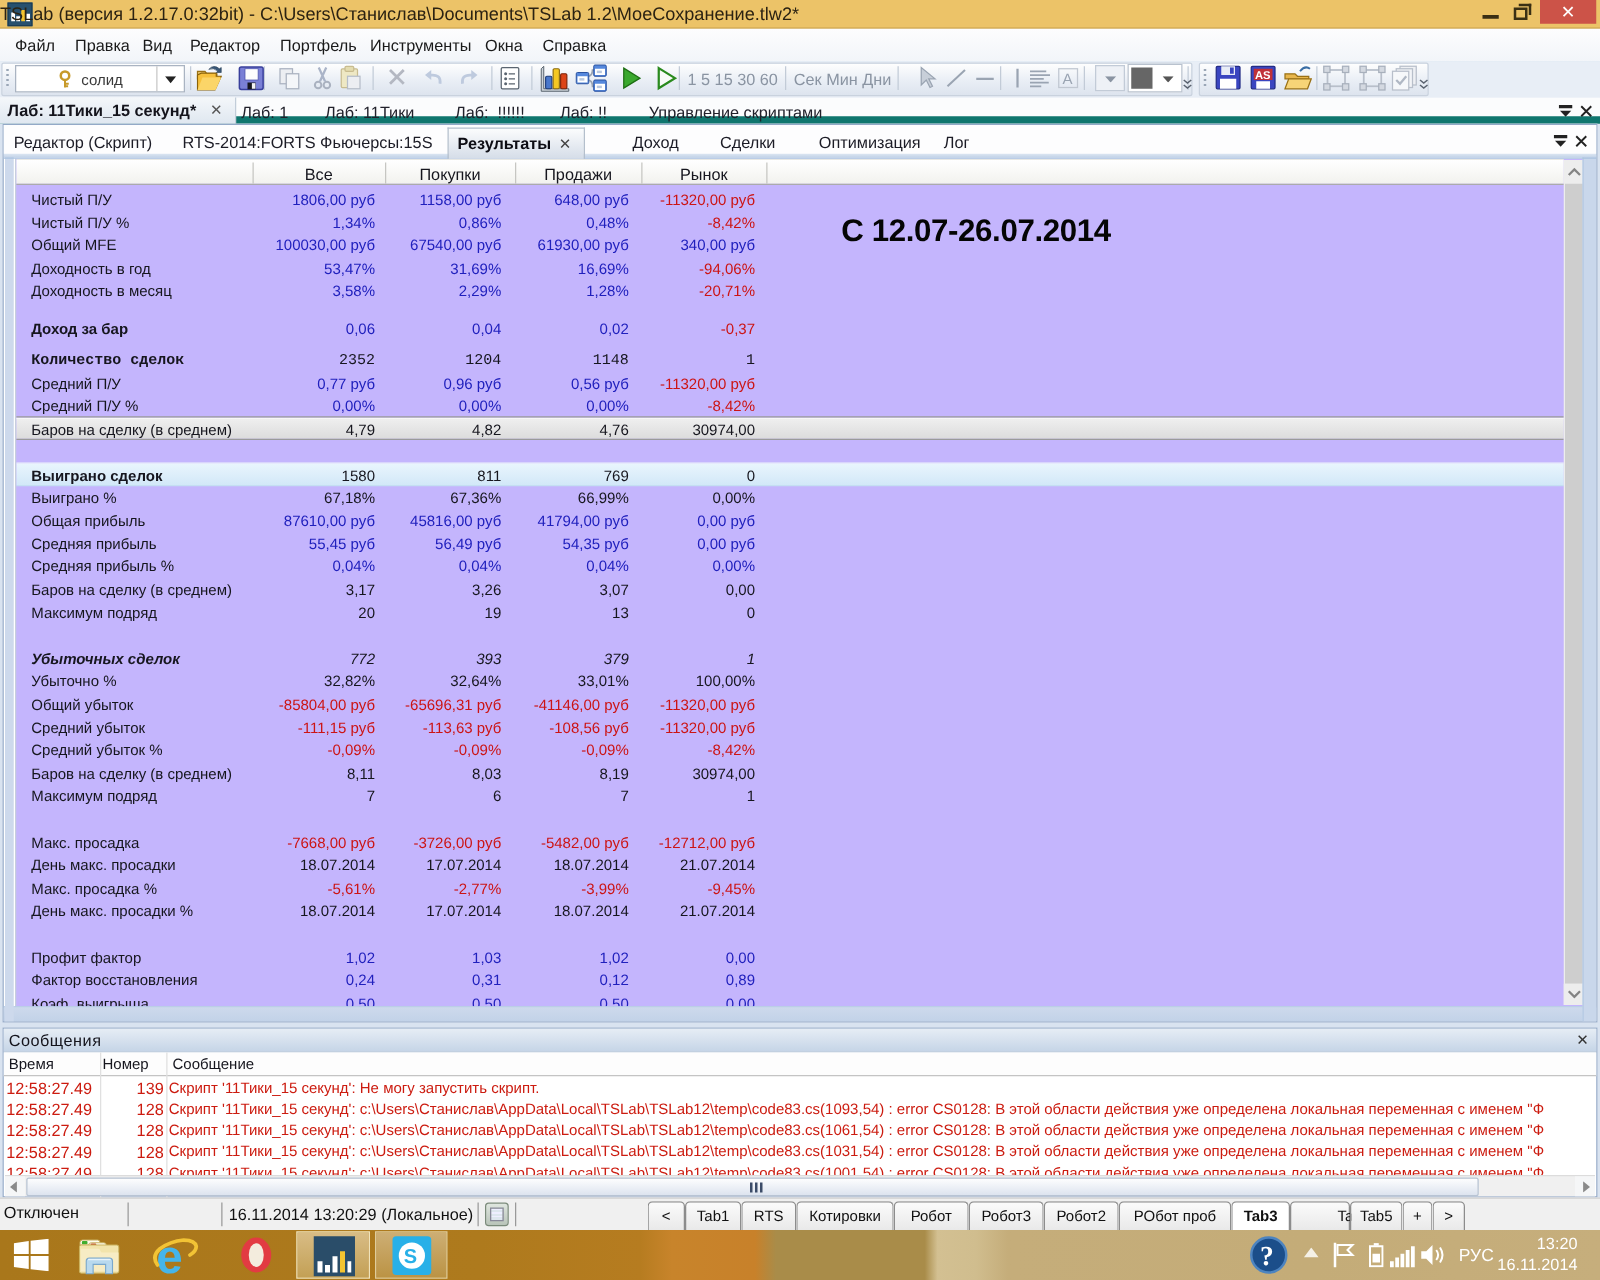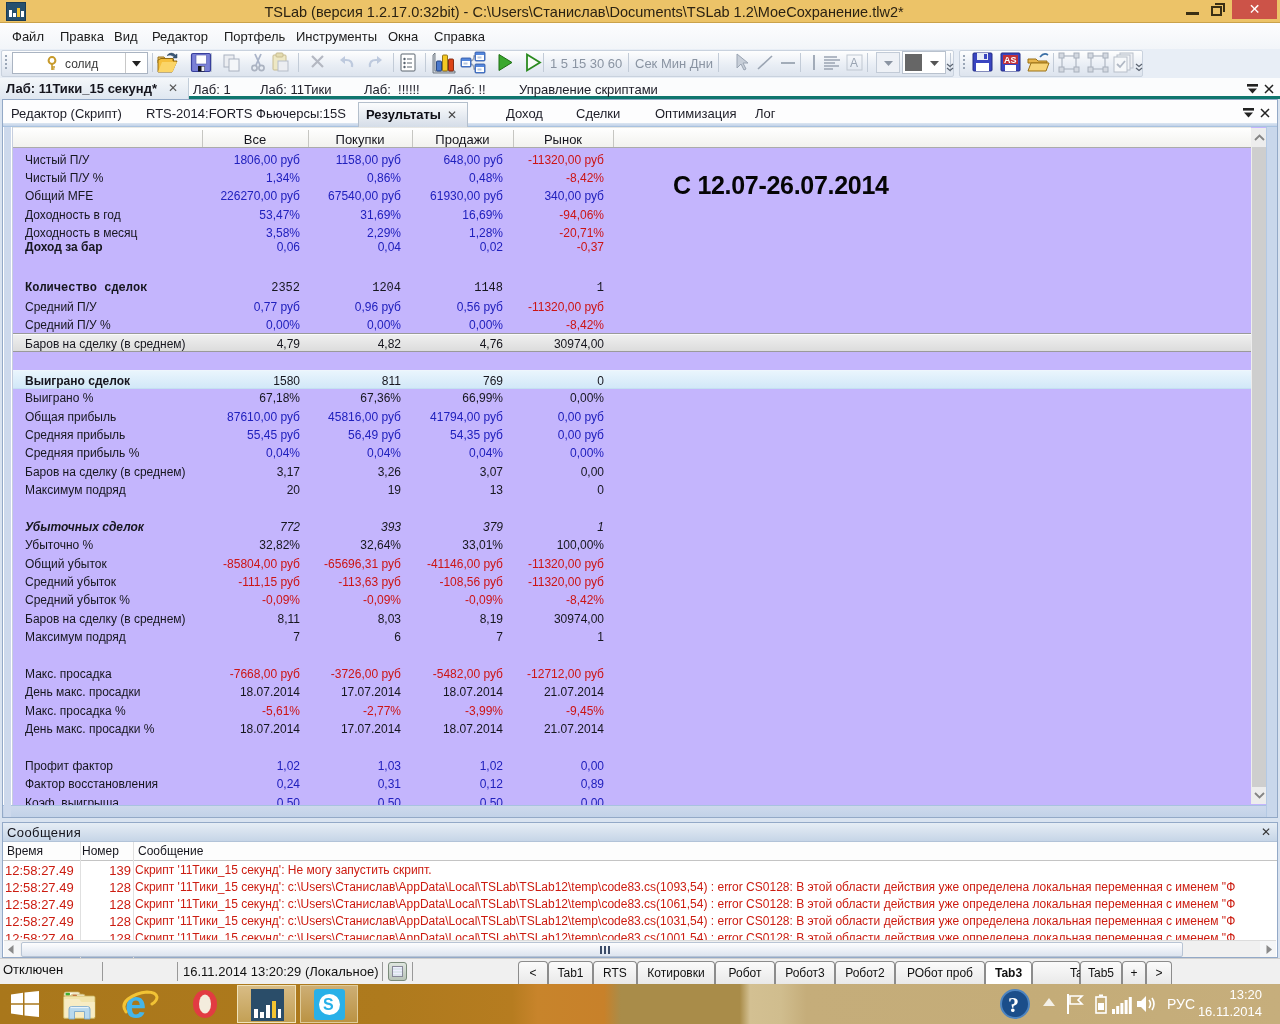--- a/index.html
+++ b/index.html
@@ -1,40 +1,40 @@
 <!DOCTYPE html>
 <html><head><meta charset="utf-8"><title>TSLab</title><style>
 *{margin:0;padding:0;box-sizing:border-box}
 html,body{width:1280px;height:1024px;overflow:hidden;background:#d9e3f0;
  font-family:"Liberation Sans",sans-serif;-webkit-font-smoothing:antialiased}
 .abs{position:absolute}
 
 #title{left:0;top:0;width:1280px;height:23px;background:#ecc368;border-bottom:1px solid #caa24b}
-#title .txt{left:0;top:4px;width:1168px;text-align:center;font-size:14.5px;color:#2b2212}
+#title .txt{left:0;top:4px;width:1168px;text-align:left;font-size:14.5px;color:#2b2212}
 #appico{left:6px;top:2px;width:20px;height:19px;background:#27506e;border:1px solid #1b3c55}
 #appico i{position:absolute;background:#fff;bottom:3px}
 #minb{left:1186px;top:12px;width:13px;height:3px;background:#3a2f14}
 #restb{left:1211px;top:6px;width:11px;height:10px;border:2px solid #3a2f14;background:transparent}
 #restb2{left:1215px;top:3px;width:10px;height:9px;border:2px solid #3a2f14;border-left:none;border-bottom:none}
 #closeb{left:1232px;top:0;width:45px;height:19px;background:#cc5348;color:#fff;font-size:14px;text-align:center;line-height:19px}
 
 #menu{left:0;top:23px;width:1280px;height:26px;background:linear-gradient(#fdfdfe,#f2f5f9);color:#1a1a1a;font-size:13px}
 #menu span{position:absolute;top:6px}
 
 #tbrow{left:0;top:49px;width:1280px;height:29px;background:#e8eef6}
 .tbar{position:absolute;top:1px;height:27px;background:linear-gradient(#fefefe,#e9eef5 55%,#dde4ee);border:1px solid #c9d2de;border-radius:2px}
 .grip{position:absolute;top:6px;width:2px;height:16px;background-image:repeating-linear-gradient(#9aa6b6 0 2px,transparent 2px 4px)}
 .tsep{position:absolute;top:4px;width:1px;height:19px;background:#c2cbd7}
 .ticon{position:absolute;top:2px;width:24px;height:23px}
 .ticon svg{position:absolute;left:0;top:0}
 .gtxt{position:absolute;top:7px;color:#8a94a2;font-size:13px}
 
 #combo{position:absolute;left:12px;top:3px;width:136px;height:22px;background:#fff;border:1px solid #aab4c2}
 
-#labtabs{left:0;top:78px;width:1280px;height:21px;background:#fbfcfd;border-bottom:3px solid #0f766e}
+#labtabs{left:0;top:78px;width:1280px;height:21px;background:#fbfcfd;border-bottom:6px solid #0f766e}
 #labtabs .act{position:absolute;left:0;top:0;width:189px;height:21px;background:linear-gradient(#f4f7fa,#dfe7f0);border-right:1px solid #c2cdd9;font-weight:bold;font-size:13px;color:#14141c;padding:3px 0 0 6px}
 #labtabs .t{position:absolute;top:4px;font-size:13px;color:#21212b}
 
 #dpanel{left:2px;top:99px;width:1276px;height:719px;background:#fff;border:1px solid #93a9c7}
 #doctabs{position:absolute;left:0;top:0;width:1274px;height:23px;background:#fdfdfe}
 #doctabs .t{position:absolute;top:6px;font-size:13px;color:#1c1c26}
 #doctabs .act{position:absolute;left:355px;top:2px;width:110px;height:25px;background:linear-gradient(#fbfcfd,#d5dde8);border:1px solid #b4bfcc;border-bottom:none;font-weight:bold;font-size:13px;color:#0d0d14;padding:4px 0 0 7px;z-index:3}
 
 #grid{position:absolute;left:9px;top:27px;width:1256px;height:678px;background:#c4b5fd;border-left:1px solid #c6cede;overflow:hidden}
 #ghead{position:absolute;left:0;top:0px;width:1238px;height:21px;background:linear-gradient(#ffffff,#f2f2ee);border-bottom:1px solid #ababab;border-top:1px solid #e8e8e4}
@@ -368,40 +368,40 @@
 </div>
 <div class="grow" style="top:40.9px;">
 <span class="lb ">Чистый П/У %</span>
 <span class="c c1 vb">1,34%</span>
 <span class="c c2 vb">0,86%</span>
 <span class="c c3 vb">0,48%</span>
 <span class="c c4 vr">-8,42%</span>
 </div>
 <div class="grow" style="top:59.2px;">
 <span class="lb ">Общий MFE</span>
-<span class="c c1 vb">226270,00 руб</span>
+<span class="c c1 vb">100030,00 руб</span>
 <span class="c c2 vb">67540,00 руб</span>
 <span class="c c3 vb">61930,00 руб</span>
 <span class="c c4 vb">340,00 руб</span>
 </div>
 <div class="grow" style="top:77.6px;">
 <span class="lb ">Доходность в год</span>
 <span class="c c1 vb">53,47%</span>
 <span class="c c2 vb">31,69%</span>
 <span class="c c3 vb">16,69%</span>
 <span class="c c4 vr">-94,06%</span>
 </div>
 <div class="grow" style="top:96.0px;">
 <span class="lb ">Доходность в месяц</span>
 <span class="c c1 vb">3,58%</span>
 <span class="c c2 vb">2,29%</span>
 <span class="c c3 vb">1,28%</span>
 <span class="c c4 vr">-20,71%</span>
 </div>
-<div class="grow" style="top:110px;padding-left:43px;">
+<div class="grow" style="top:126px;padding-left:43px;">
 <span class="lb bold ">Доход за бар</span>
 <span class="c c1 vb">0,06</span>
 <span class="c c2 vb">0,04</span>
 <span class="c c3 vb">0,02</span>
 <span class="c c4 vr">-0,37</span>
 </div>
 <div class="grow" style="top:151.1px;font-family:Liberation Mono, monospace;">
 <span class="lb bold ">Количество сделок</span>
 <span class="c c1 vk">2352</span>
 <span class="c c2 vk">1204</span>

